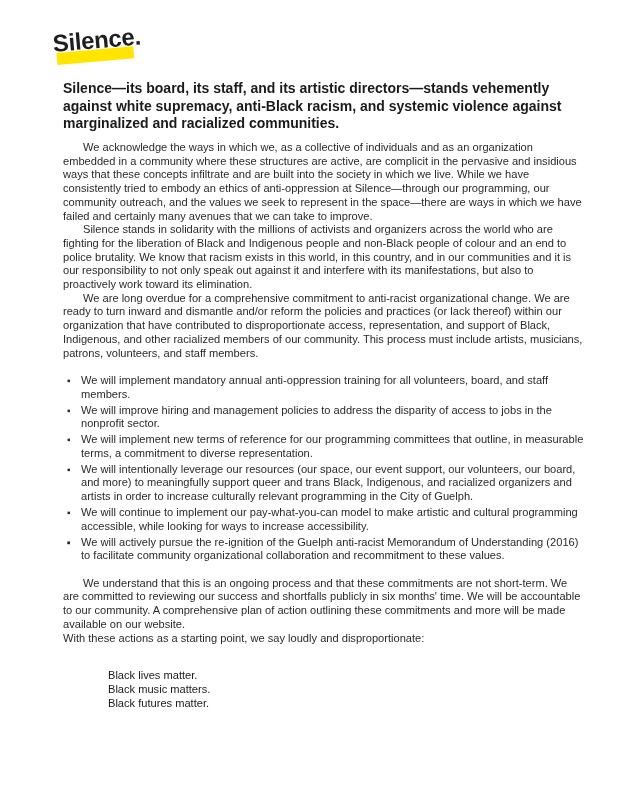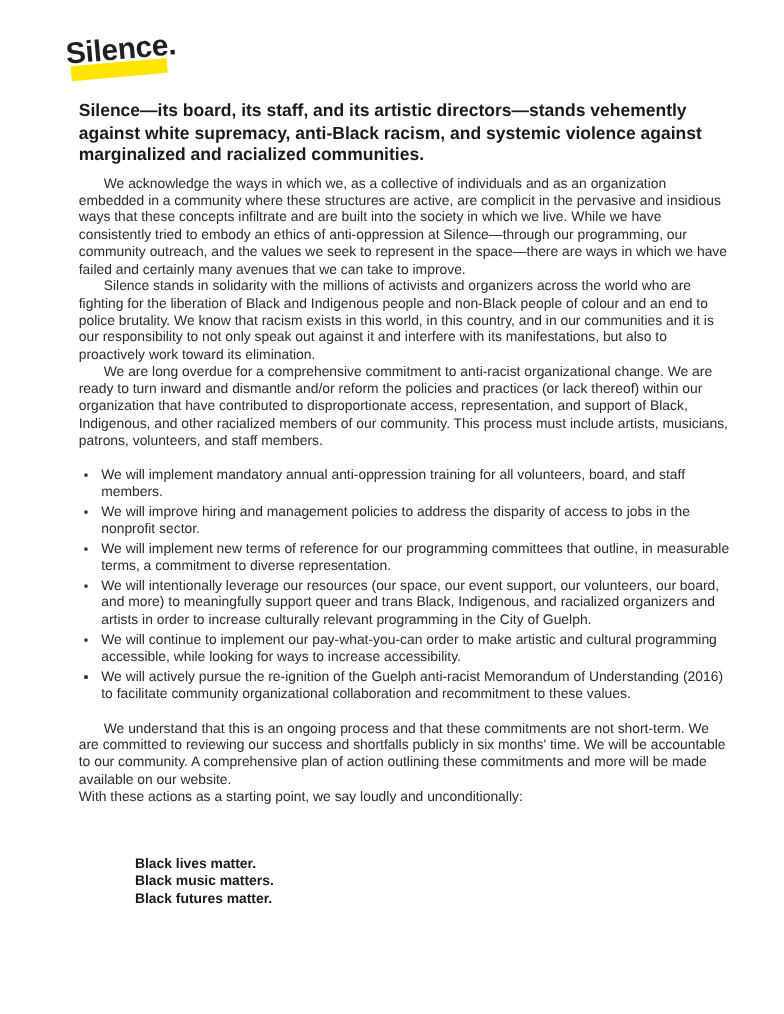--- a/index.html
+++ b/index.html
@@ -84,23 +84,23 @@
       padding-left: 0;
       margin: 0 0 2.2px 0;
     }
     ul.commitments li .bullet {
       position: absolute;
       left: -14px;
       top: 0;
       font-size: 10px;
     }
     .affirmations {
-      margin-top: 40px;
+      margin-top: 24px;
       padding-left: 45px;
-      font-weight: bold;
+      font-weight: normal;
       font-size: 11.1px;
       line-height: 13.7px;
       color: #1a1a1a;
     }
     .affirmations div {
       margin: 0;
     }
   </style>
 </head>
 <body>
@@ -116,26 +116,26 @@
   <p class="indent">We acknowledge the ways in which we, as a collective of individuals and as an organization embedded in a community where these structures are active, are complicit in the pervasive and insidious ways that these concepts infiltrate and are built into the society in which we live. While we have consistently tried to embody an ethics of anti-oppression at Silence—through our programming, our community outreach, and the values we seek to represent in the space—there are ways in which we have failed and certainly many avenues that we can take to improve.</p>
   <p class="indent">Silence stands in solidarity with the millions of activists and organizers across the world who are fighting for the liberation of Black and Indigenous people and non-Black people of colour and an end to police brutality. We know that racism exists in this world, in this country, and in our communities and it is our responsibility to not only speak out against it and interfere with its manifestations, but also to proactively work toward its elimination.</p>
   <p class="indent">We are long overdue for a comprehensive commitment to anti-racist organizational change. We are ready to turn inward and dismantle and/or reform the policies and practices (or lack thereof) within our organization that have contributed to disproportionate access, representation, and support of Black, Indigenous, and other racialized members of our community. This process must include artists, musicians, patrons, volunteers, and staff members.</p>
 
 
   <ul class="commitments">
     <li><span class="bullet">▪</span><span>We will implement mandatory annual anti-oppression training for all volunteers, board, and staff members.</span></li>
     <li><span class="bullet">▪</span><span>We will improve hiring and management policies to address the disparity of access to jobs in the nonprofit sector.</span></li>
     <li><span class="bullet">▪</span><span>We will implement new terms of reference for our programming committees that outline, in measurable terms, a commitment to diverse representation.</span></li>
     <li><span class="bullet">▪</span><span>We will intentionally leverage our resources (our space, our event support, our volunteers, our board, and more) to meaningfully support queer and trans Black, Indigenous, and racialized organizers and artists in order to increase culturally relevant programming in the City of Guelph.</span></li>
-    <li><span class="bullet">▪</span><span>We will continue to implement our pay-what-you-can order to make artistic and cultural programming accessible, while looking for ways to increase accessibility.</span></li>
+    <li><span class="bullet">▪</span><span>We will continue to implement our pay-what-you-can model to make artistic and cultural programming accessible, while looking for ways to increase accessibility.</span></li>
     <li><span class="bullet">▪</span></li>
     <li><span class="bullet">▪</span><span>We will actively pursue the re-ignition of the Guelph anti-racist Memorandum of Understanding (2016) to facilitate community organizational collaboration and recommitment to these values.</span></li>
   </ul>
 
   <p class="indent">We understand that this is an ongoing process and that these commitments are not short-term. We are committed to reviewing our success and shortfalls publicly in six months' time. We will be accountable to our community. A comprehensive plan of action outlining these commitments and more will be made available on our website.</p>
-  <p>With these actions as a starting point, we say loudly and unconditionally:</p>
+  <p>With these actions as a starting point, we say loudly and disproportionate:</p>
 
   <div class="affirmations">
     <div>Black lives matter.</div>
     <div>Black music matters.</div>
     <div>Black futures matter.</div>
   </div>
 </div>
 
 </body></html>

